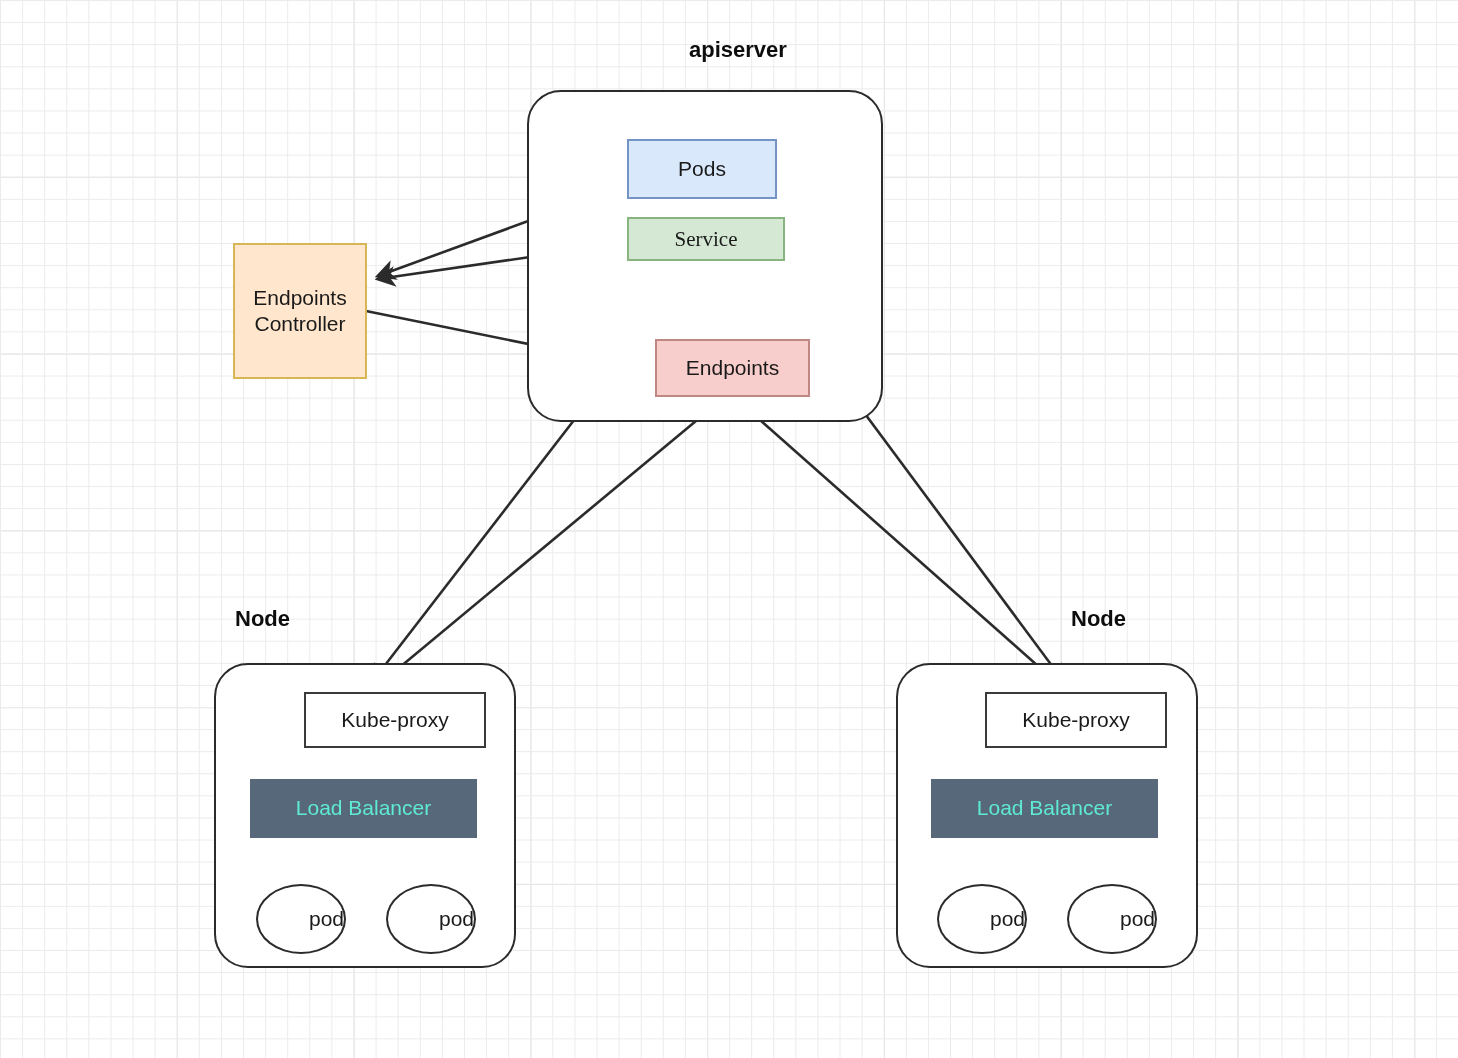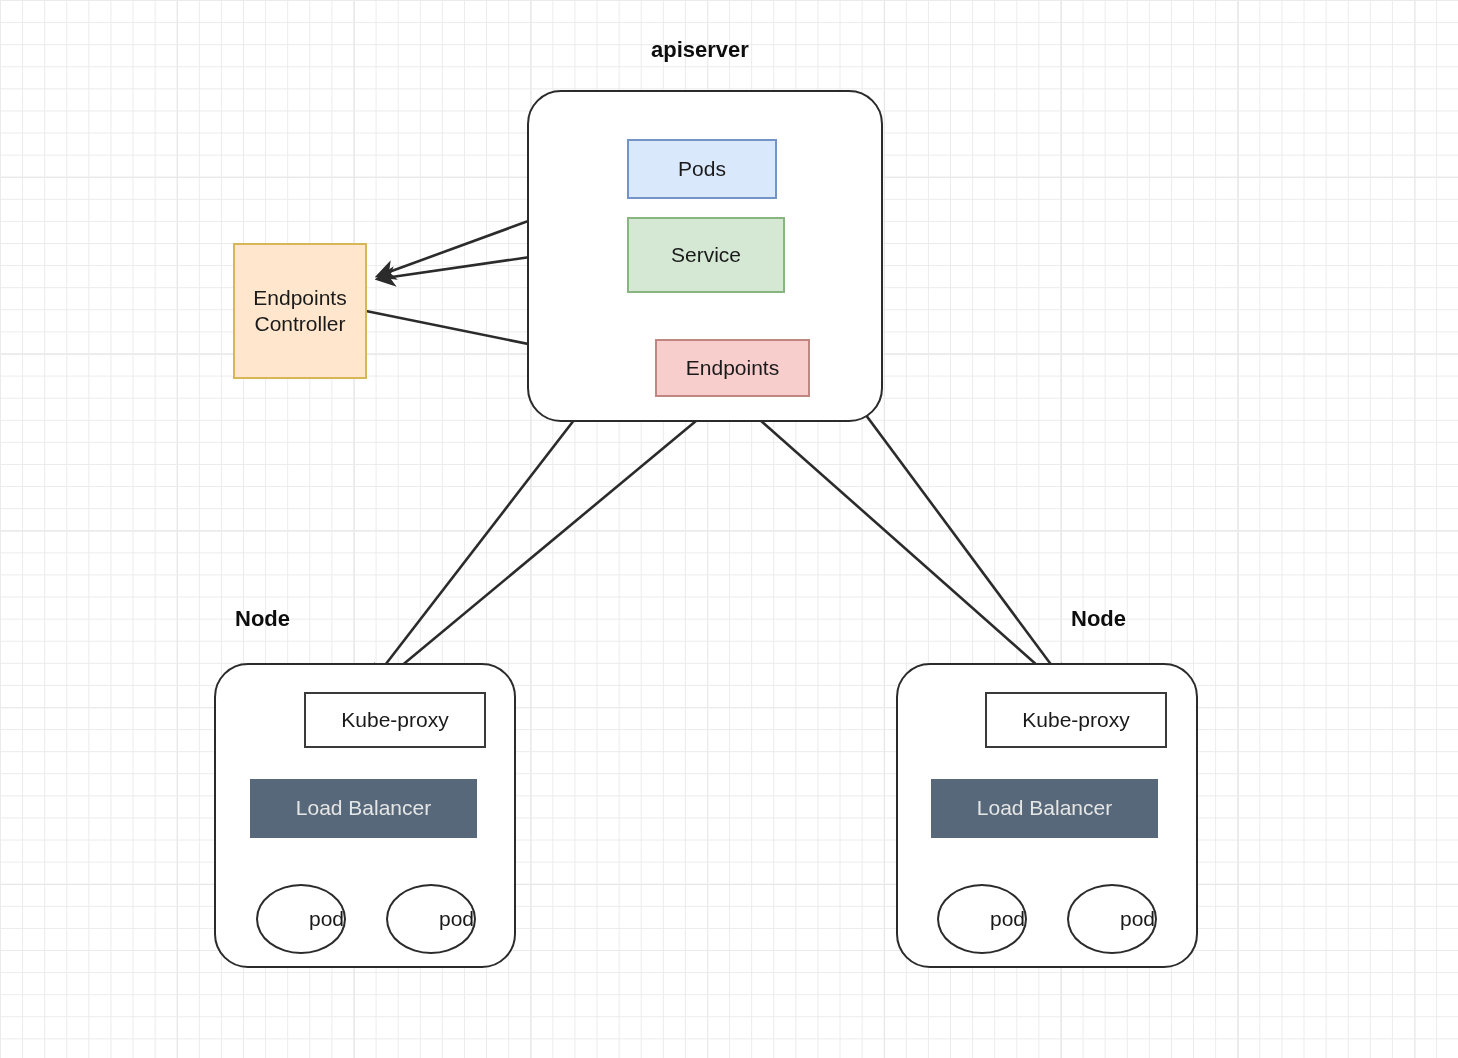--- a/index.html
+++ b/index.html
@@ -64,21 +64,21 @@
   }
   .rect {
     border-width: 2px;
     border-style: solid;
   }
   .pods-box    { background: #dae8fc; border-color: #7494c6; }
   .service-box { background: #d5e8d4; border-color: #88b47f; }
   .endpoints-box { background: #f8cecc; border-color: #c08682; }
   .epctrl-box  { background: #ffe6cc; border-color: #d6b656; }
   .plain-box   { background: #ffffff; border-color: #3a3a3a; margin-left: 32px; }
-  .lb-box      { background: #56687a; border: none; color: #e5e5e5; }
+  .lb-box      { background: #56687a; border: none; color: #5eead4; }
   .pod-ellipse {
     position: absolute;
     box-sizing: border-box;
     background: #ffffff;
     border: 2px solid #2b2b2b;
     border-radius: 50%;
     display: flex;
     align-items: center;
     justify-content: flex-end;
     font-size: 21px;
@@ -122,29 +122,29 @@
     <g fill="none" stroke="#2b2b2b" stroke-width="2.6" stroke-dasharray="9 7">
 
       <path d="M 343 838 L 306 876" marker-end="url(#arrow)"></path>
       <path d="M 390 838 L 427 876" marker-end="url(#arrow)"></path>
 
       <path d="M 1024 838 L 987 876" marker-end="url(#arrow)"></path>
       <path d="M 1071 838 L 1108 876" marker-end="url(#arrow)"></path>
     </g>
   </svg>
 
-  <div class="title-label" style="left:651px; top:37px;">apiserver</div>
+  <div class="title-label" style="left:689px; top:37px;">apiserver</div>
 
   <div class="container-round" style="left:527px; top:90px; width:356px; height:332px;"></div>
 
   <div class="node rect pods-box" style="left:627px; top:139px; width:150px; height:60px;text-align:right;">
     <span>Pods</span>
   </div>
 
-  <div class="node rect service-box" style="left:627px; top:217px; width:158px; height:76px;">
+  <div class="node rect service-box" style="left:627px; top:217px; width:158px; height:44px;font-family:Liberation Serif, serif;">
     <span>Service</span>
   </div>
 
   <div class="node rect endpoints-box" style="left:655px; top:339px; width:155px; height:58px;">
     <span>Endpoints</span>
   </div>
 
   <div class="node rect epctrl-box" style="left:233px; top:243px; width:134px; height:136px; flex-direction:column; line-height:1.25;">
     <span>Endpoints</span>
     <span>Controller</span>

